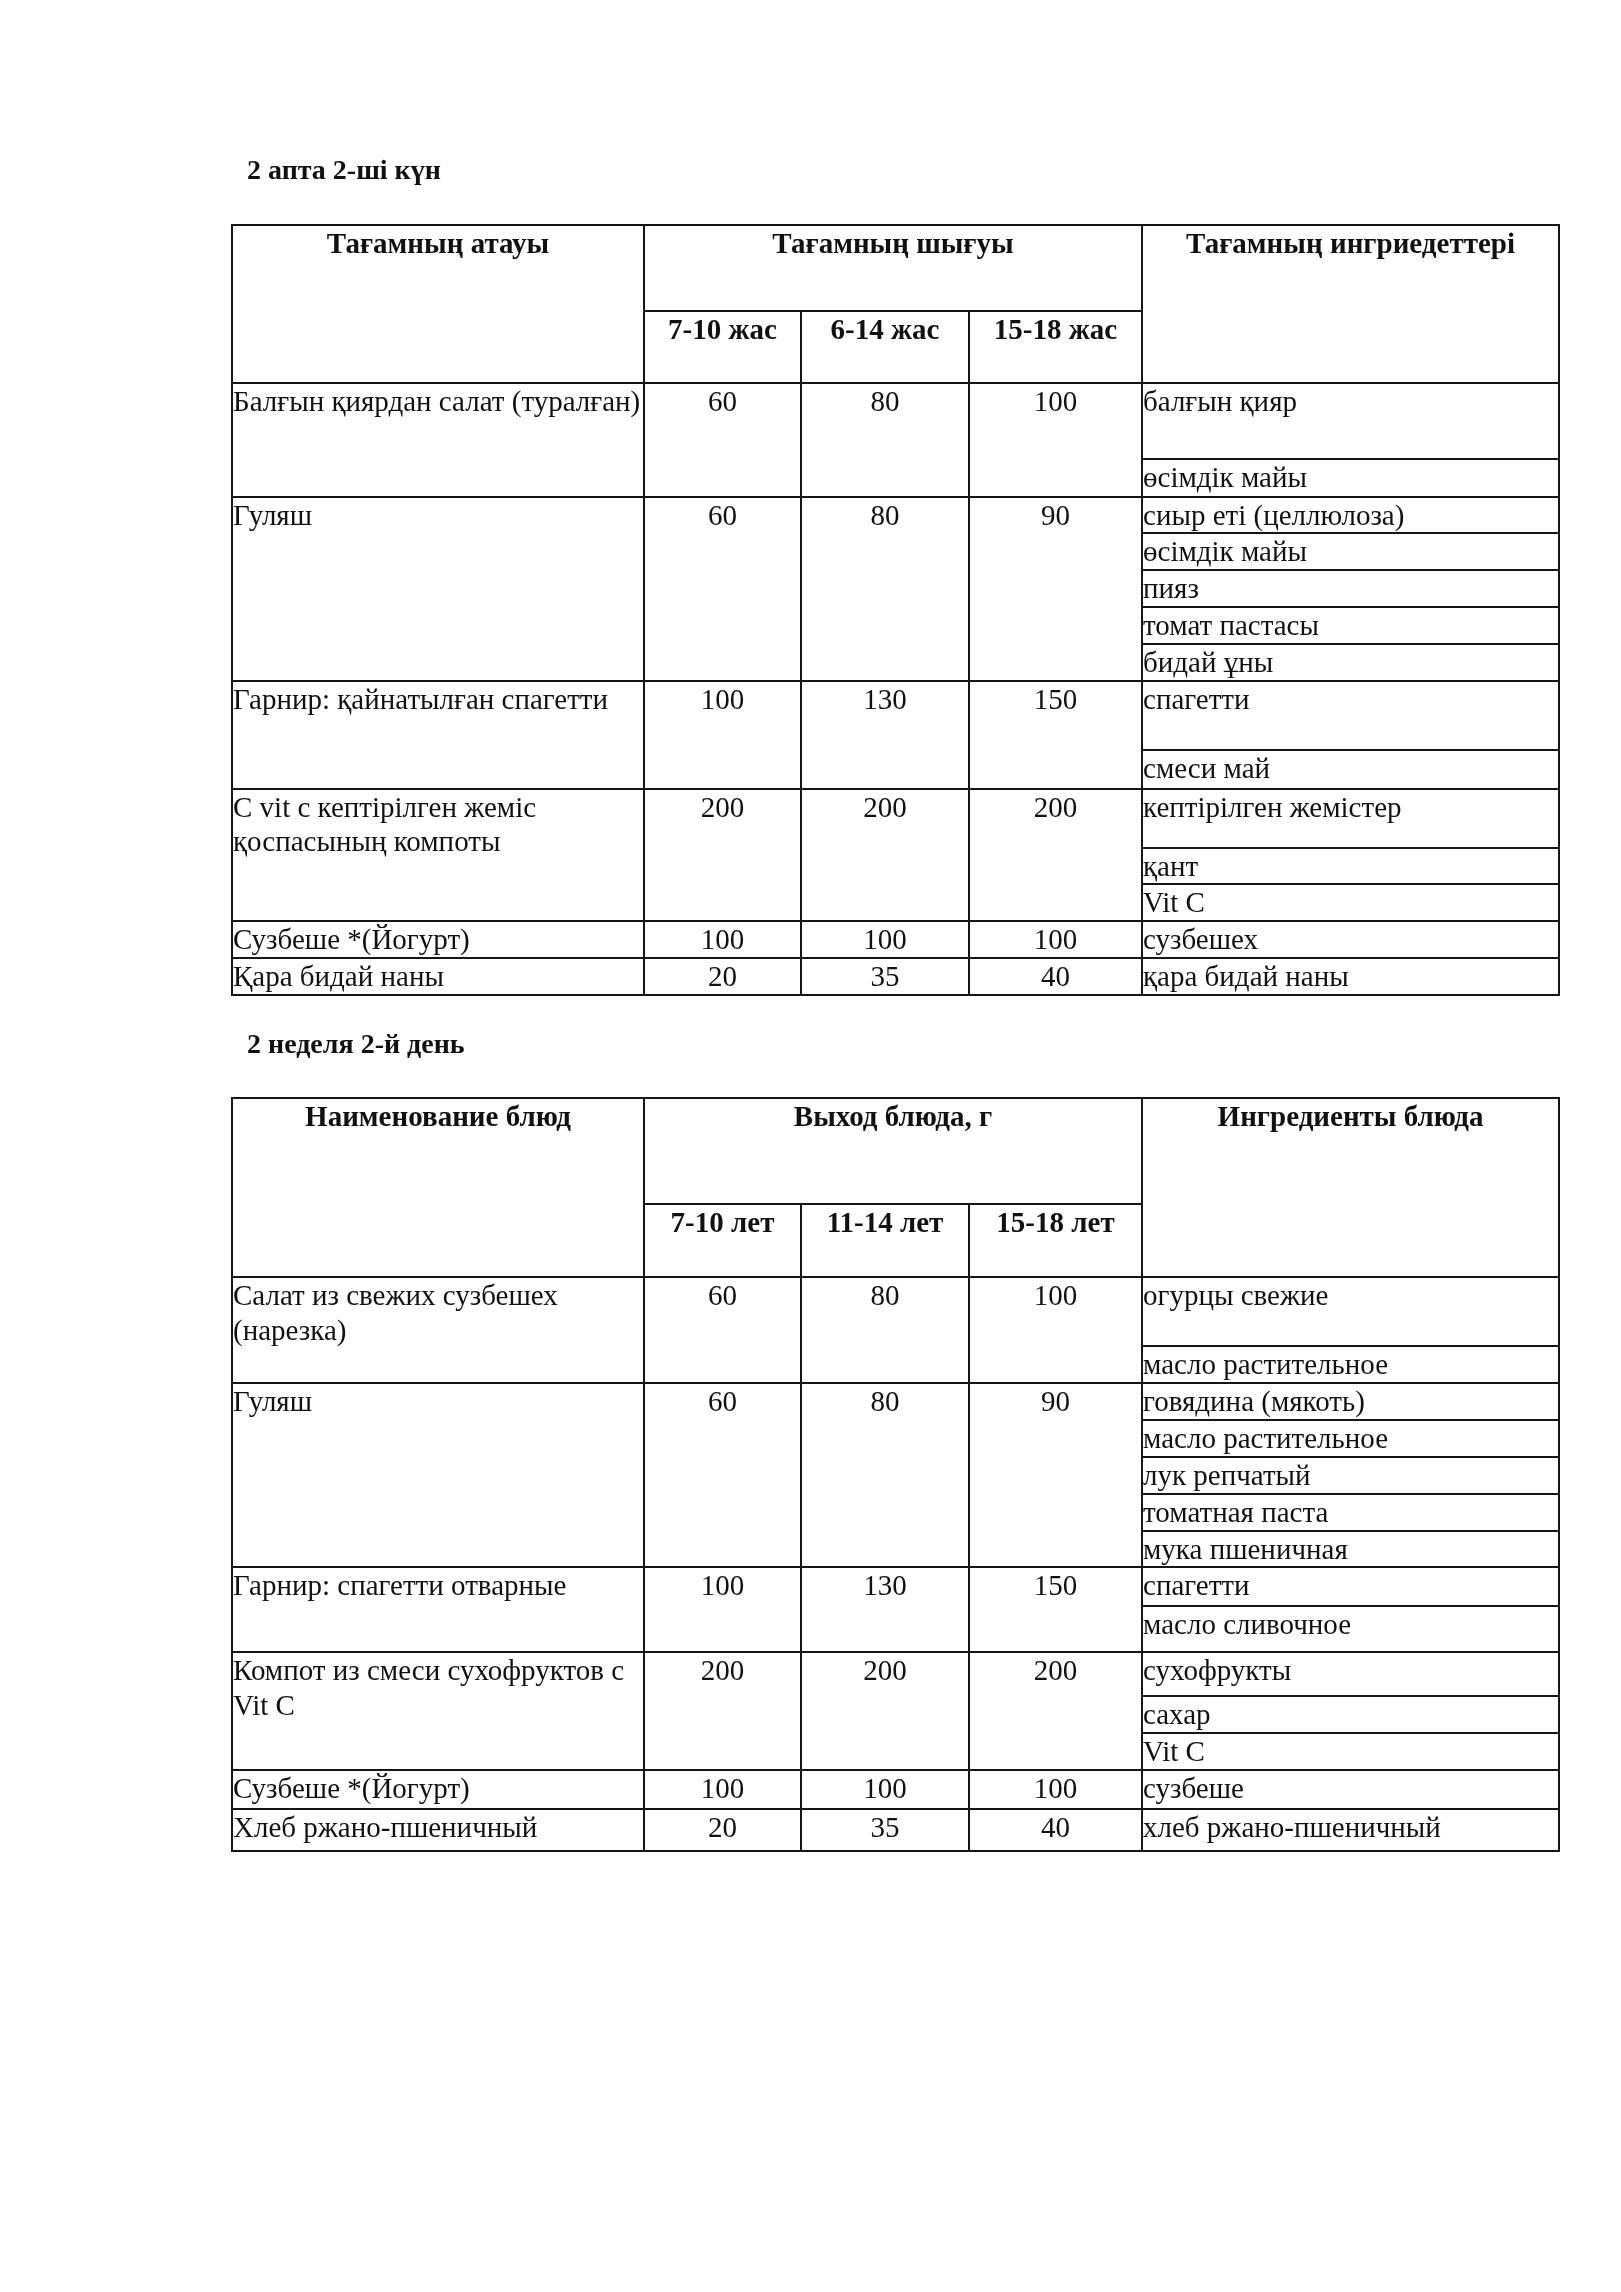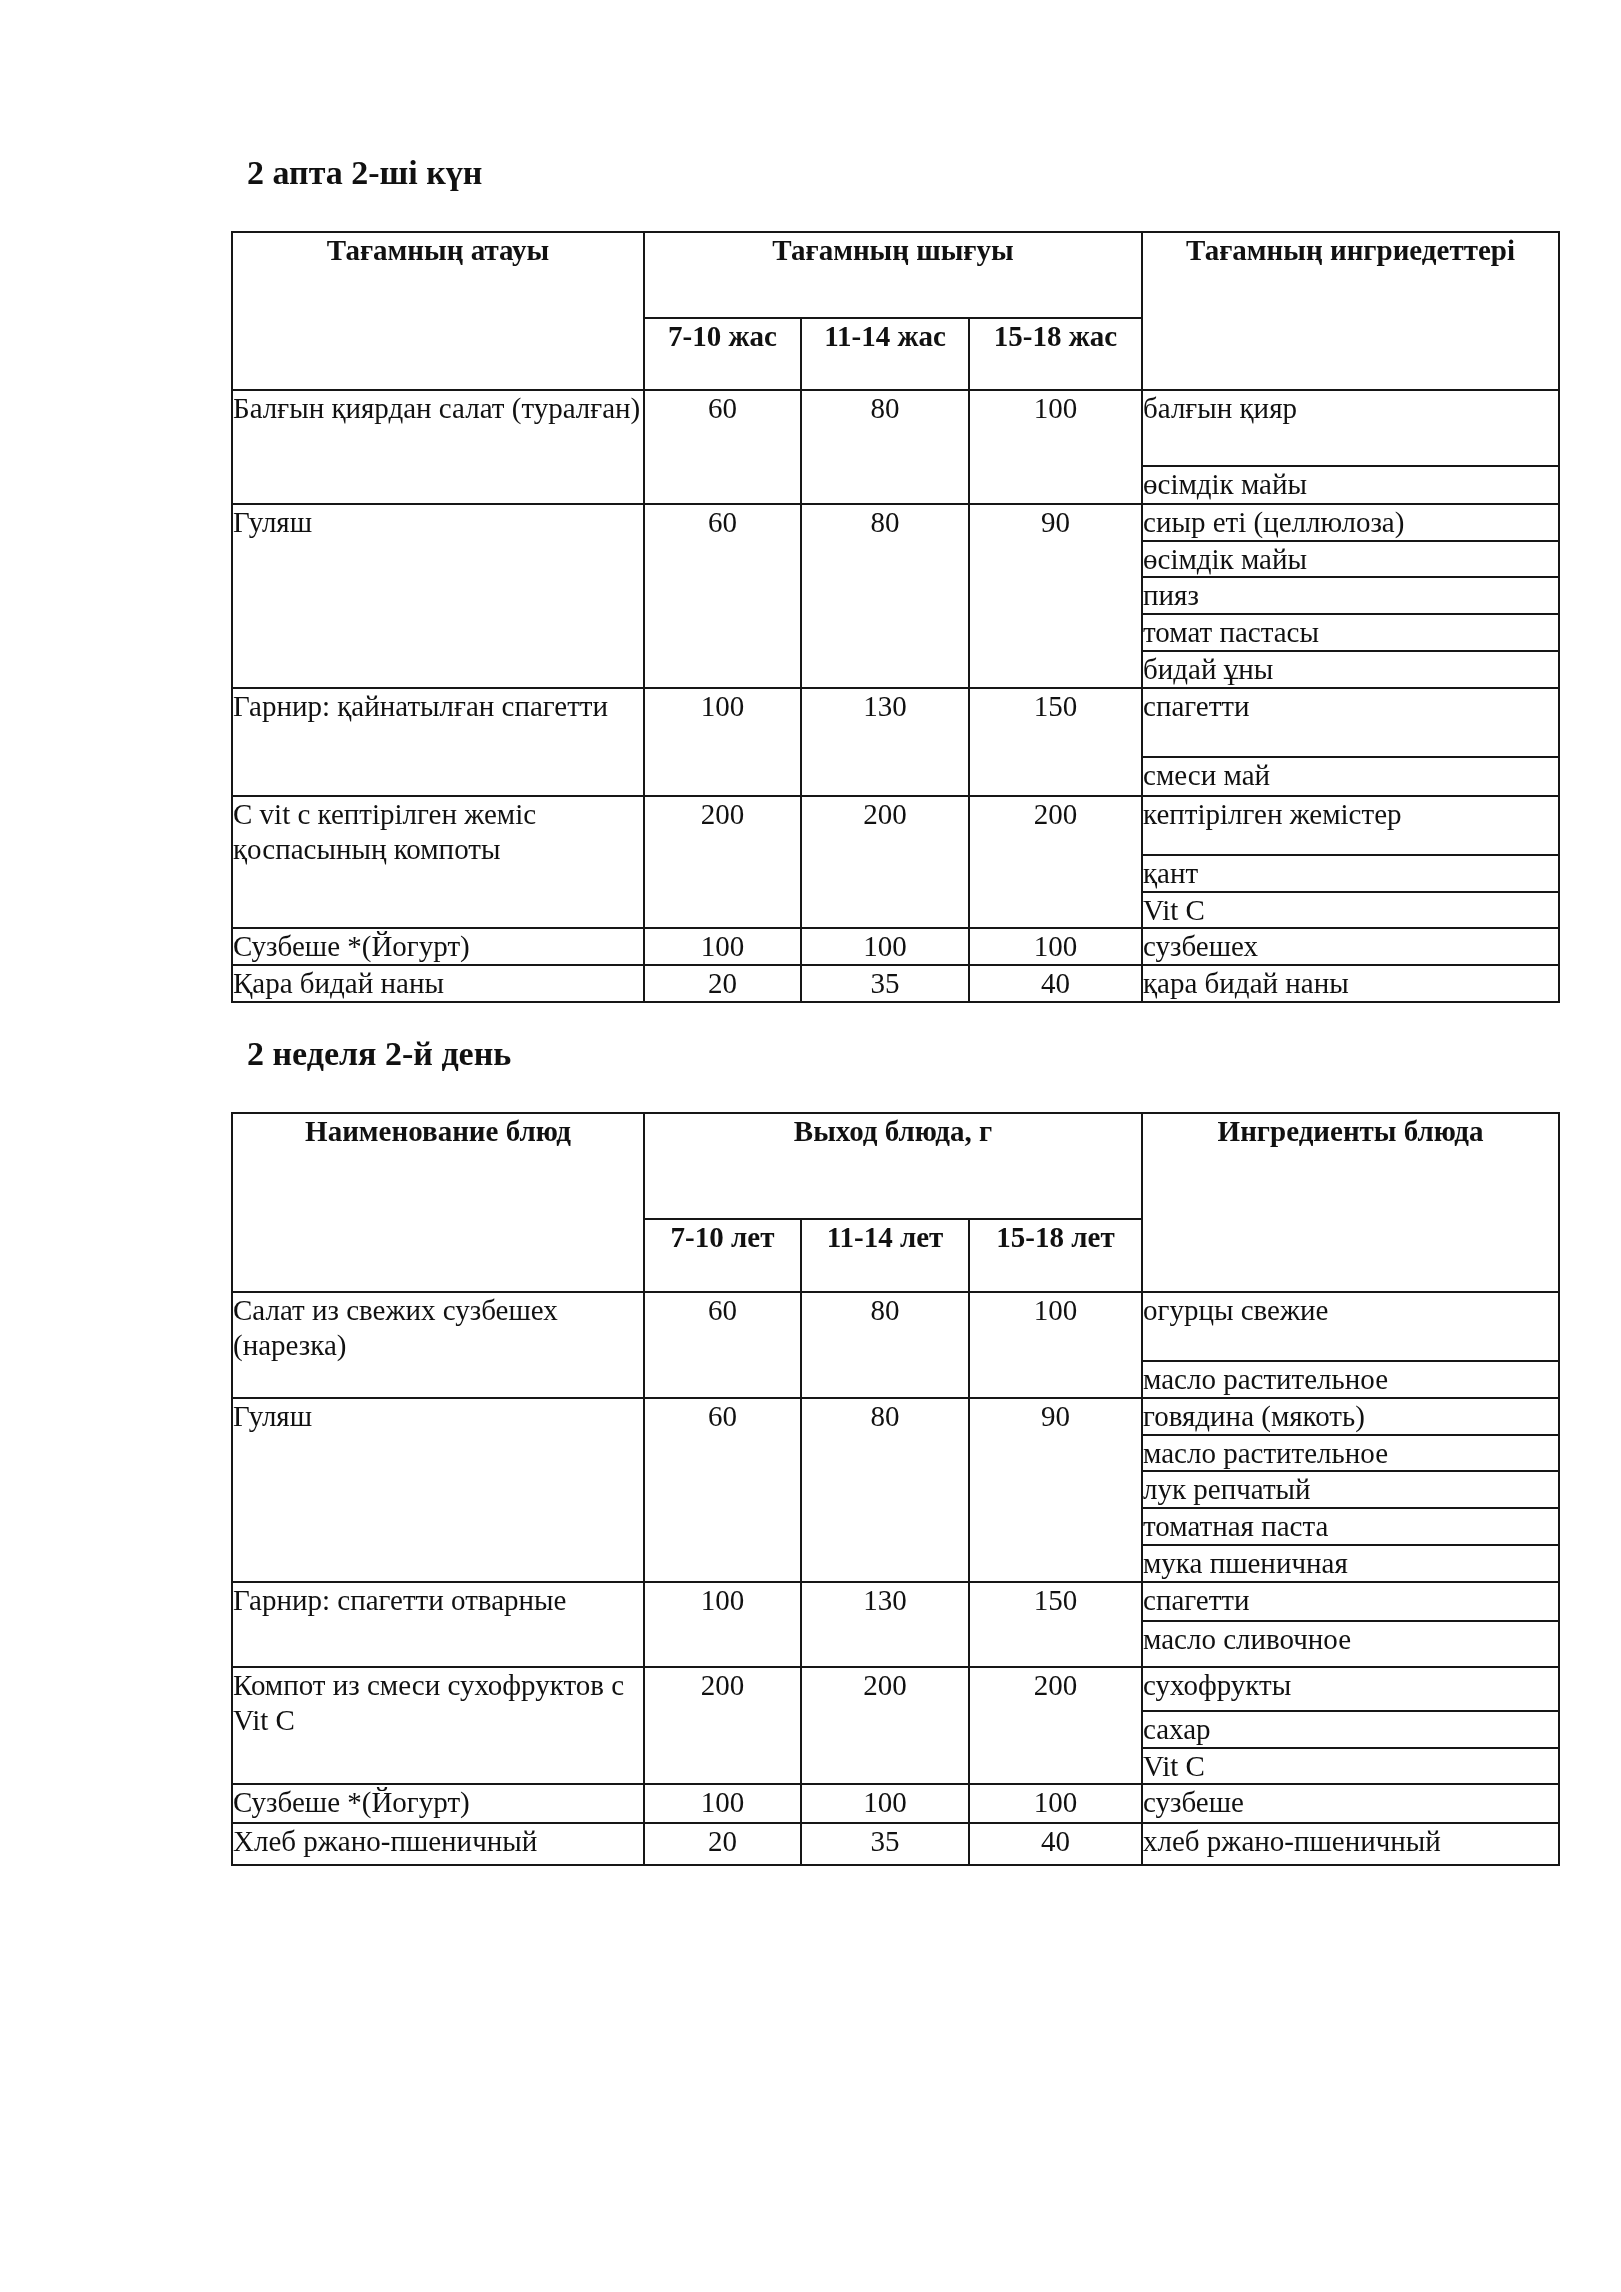--- a/index.html
+++ b/index.html
@@ -8,21 +8,21 @@
     background: #ffffff;
   }
   body {
     width: 1621px;
     height: 2293px;
     font-family: "Liberation Serif", "DejaVu Serif", serif;
     color: #111111;
     overflow: hidden;
   }
   .doc-title {
-    font-size: 34px;
+    font-size: 28px;
     font-weight: bold;
     line-height: 1.2;
     margin-left: 247px;
     white-space: nowrap;
   }
   .doc-title.first { margin-top: 153px; }
   .doc-title.second { margin-top: 31px; }
   table.menu {
     border-collapse: collapse;
     table-layout: fixed;
@@ -77,21 +77,21 @@
       <col style="width:417px">
   </colgroup>
   <tbody>
     <tr style="height:86px">
       <td class="hc" rowspan="2">Тағамның атауы</td>
       <td class="hc" colspan="3">Тағамның шығуы</td>
       <td class="hc" rowspan="2">Тағамның ингриедеттері</td>
     </tr>
     <tr style="height:72px">
       <td class="hc">7-10 жас</td>
-      <td class="hc">11-14 жас</td>
+      <td class="hc">6-14 жас</td>
       <td class="hc">15-18 жас</td>
     </tr>
 
     <tr style="height:76px">
       <td class="dish" rowspan="2">Балғын қиярдан салат (туралған)</td>
       <td class="val" rowspan="2">60</td>
       <td class="val" rowspan="2">80</td>
       <td class="val" rowspan="2">100</td>
       <td class="ing">балғын қияр</td>
     </tr>

